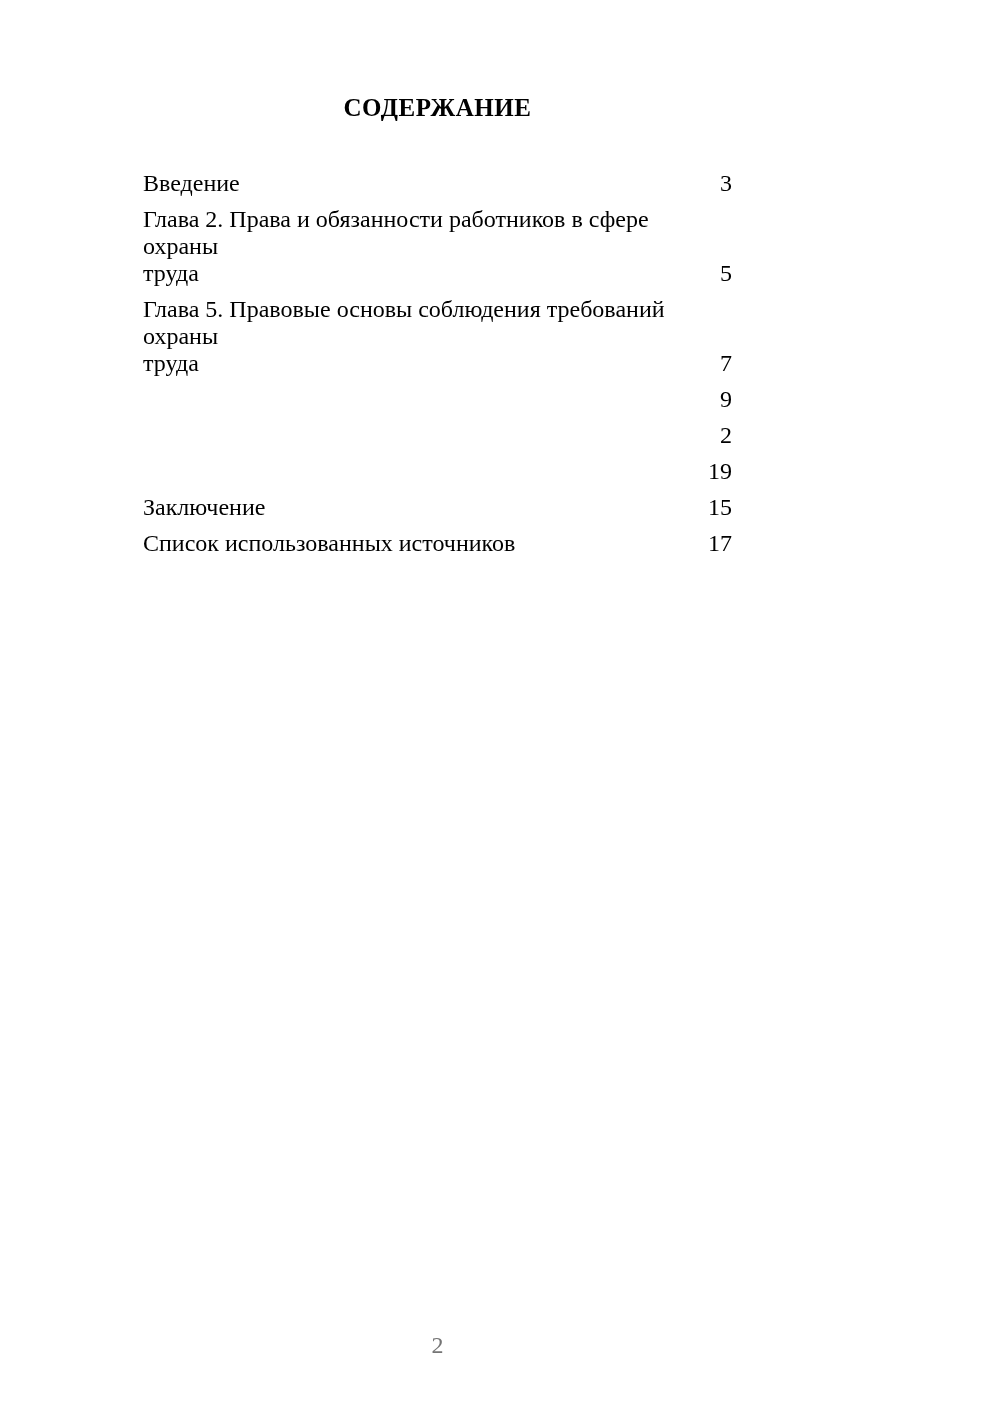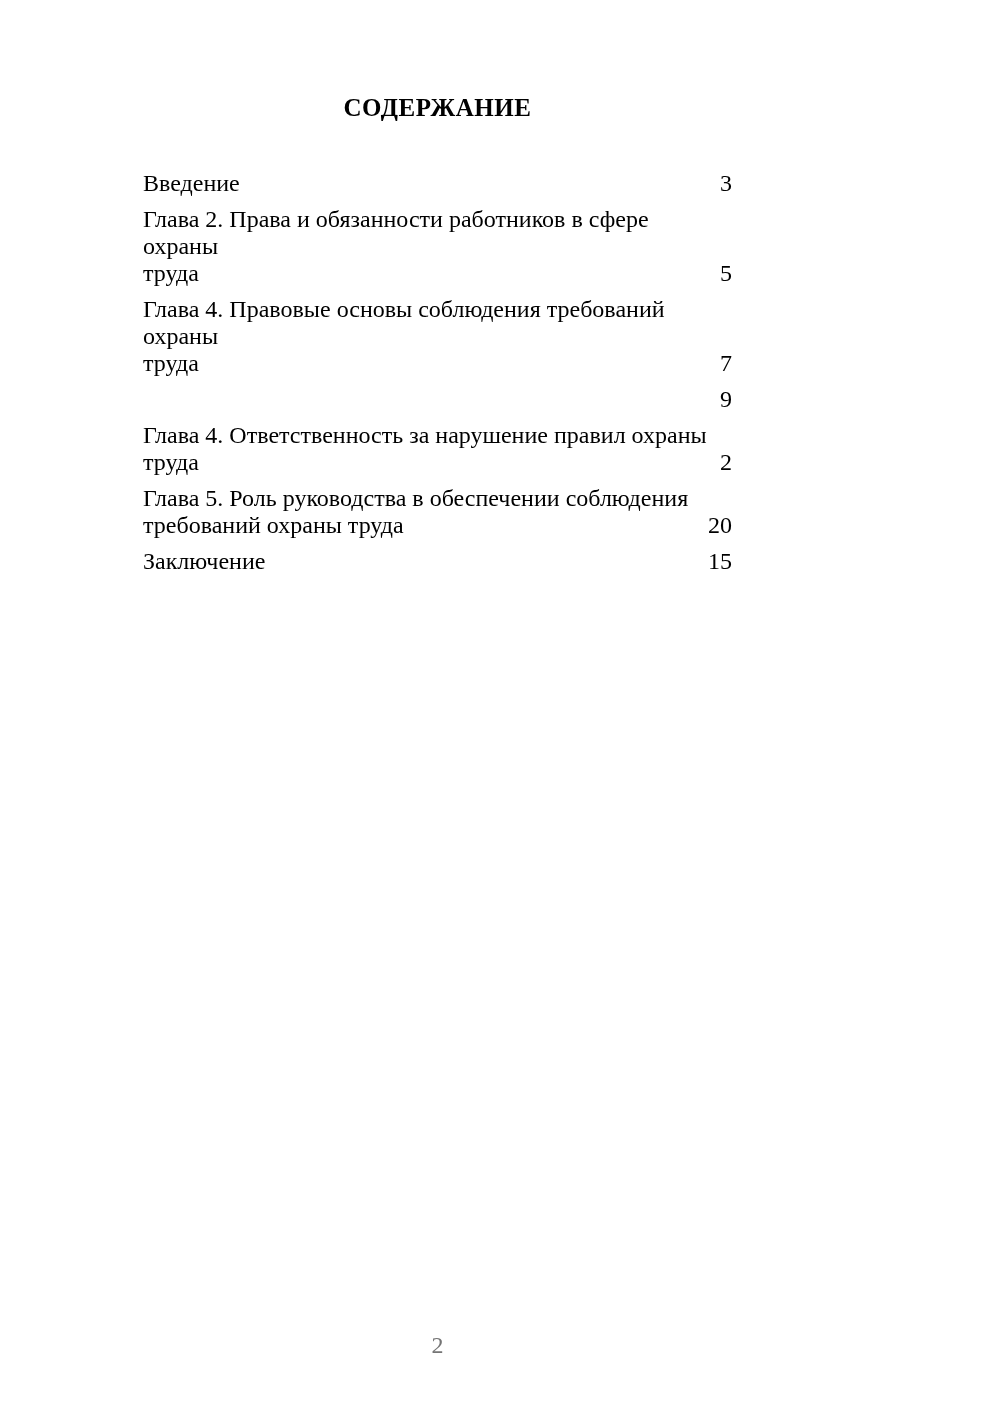--- a/index.html
+++ b/index.html
@@ -73,43 +73,44 @@
         <div class="toc-page">3</div>
       </div>
 
       <div class="toc-entry">
         <div class="toc-label">Глава 2. Права и обязанности работников в сфере охраны
 труда</div>
         <div class="toc-page">5</div>
       </div>
 
       <div class="toc-entry">
-        <div class="toc-label">Глава 4. Правовые основы соблюдения требований охраны
+        <div class="toc-label">Глава 5. Правовые основы соблюдения требований охраны
 труда</div>
         <div class="toc-page">7</div>
       </div>
 
       <div class="toc-entry">
         <div class="toc-page">9</div>
       </div>
 
       <div class="toc-entry">
-        <div class="toc-label">Глава 4. Ответственность за нарушение правил охраны труда</div>
         <div class="toc-page">2</div>
       </div>
 
       <div class="toc-entry">
-        <div class="toc-label">Глава 5. Роль руководства в обеспечении соблюдения
-требований охраны труда</div>
-        <div class="toc-page">20</div>
+        <div class="toc-page">19</div>
       </div>
 
       <div class="toc-entry">
         <div class="toc-label">Заключение</div>
         <div class="toc-page">15</div>
       </div>
 
+      <div class="toc-entry">
+        <div class="toc-label">Список использованных источников</div>
+        <div class="toc-page">17</div>
+      </div>
 
     </div>
   </div>
 
   <div class="footer">2</div>
 </div>
 
 </body></html>

